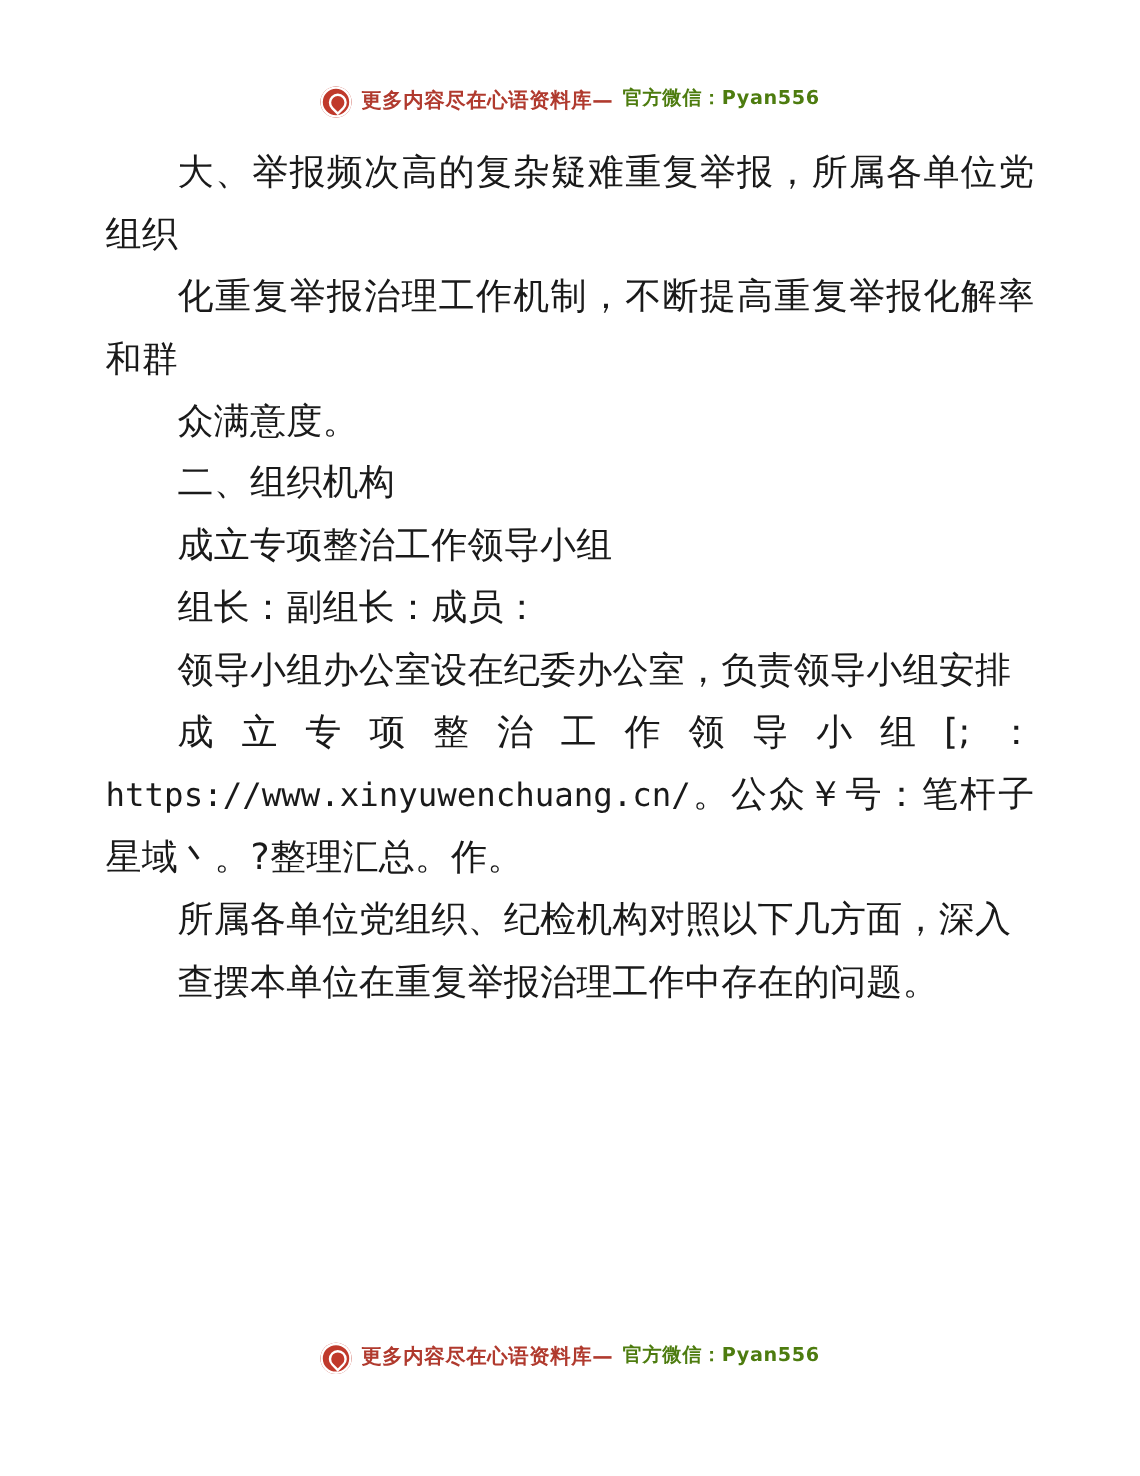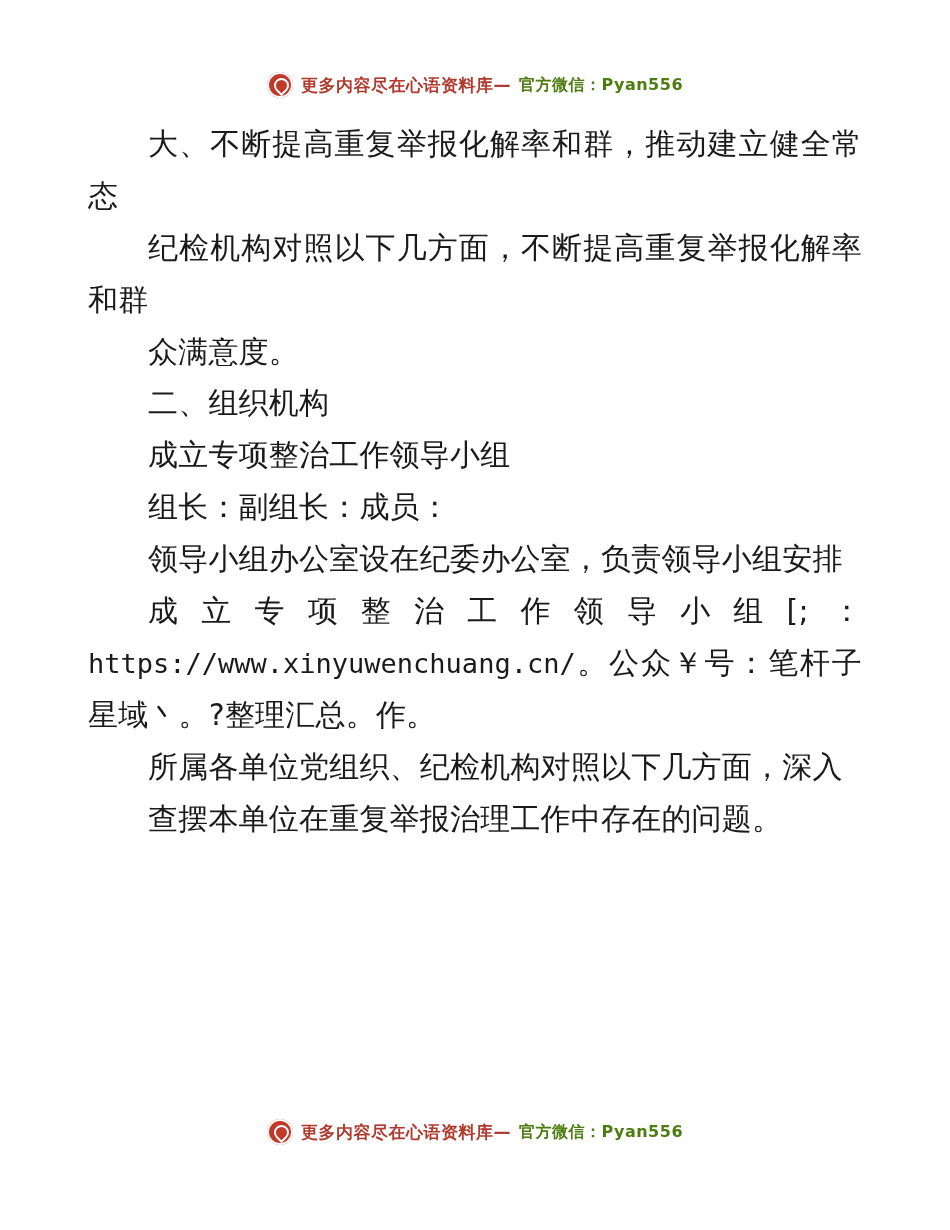--- a/index.html
+++ b/index.html
@@ -17,21 +17,20 @@
     position: relative;
     width: 950px;
     height: 1230px;
     box-sizing: border-box;
     padding: 0;
   }
 
   
   .watermark {
     display: flex;
-    align-items: center;
     justify-content: center;
     gap: 8px;
     width: 100%;
     box-sizing: border-box;
   }
   .watermark-top {
     position: absolute;
     top: 72px;
     left: 0;
   }
@@ -109,22 +108,22 @@
 
 <div class="page">
 
   <div class="watermark watermark-top">
     <span class="wm-badge"></span>
     <span class="wm-text-1">更多内容尽在心语资料库—</span>
     <span class="wm-text-2">官方微信：Pyan556</span>
   </div>
 
   <div class="doc-body">
-    <p class="para indent">大、不断提高重复举报化解率和群，推动建立健全常态</p>
-    <p class="para indent">纪检机构对照以下几方面，不断提高重复举报化解率和群</p>
+    <p class="para indent">大、举报频次高的复杂疑难重复举报，所属各单位党组织</p>
+    <p class="para indent">化重复举报治理工作机制，不断提高重复举报化解率和群</p>
     <p class="para indent">众满意度。</p>
     <p class="para indent">二、组织机构</p>
     <p class="para indent">成立专项整治工作领导小组</p>
     <p class="para indent">组长：副组长：成员：</p>
     <p class="para indent">领导小组办公室设在纪委办公室，负责领导小组安排</p>
     <p class="para indent"><span>成立专项整治工作领导小组[;：</span><span class="mono">https://www.xinyuwenchuang.cn/</span><span>。公众￥号：笔杆子星域丶。?整理汇总。作。</span></p>
     <p class="para indent">所属各单位党组织、纪检机构对照以下几方面，深入</p>
     <p class="para indent">查摆本单位在重复举报治理工作中存在的问题。</p>
   </div>
 

